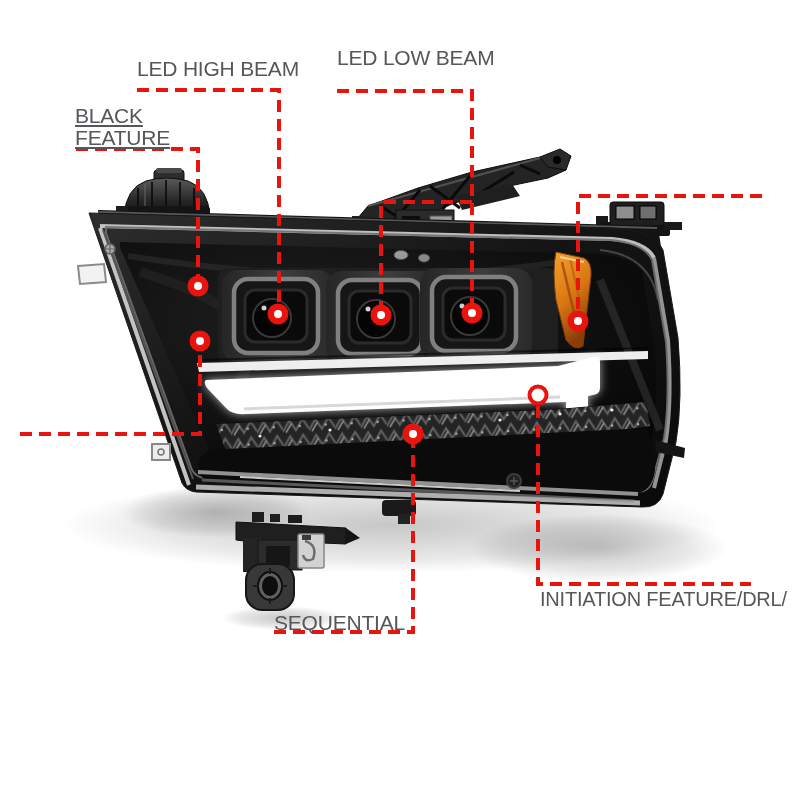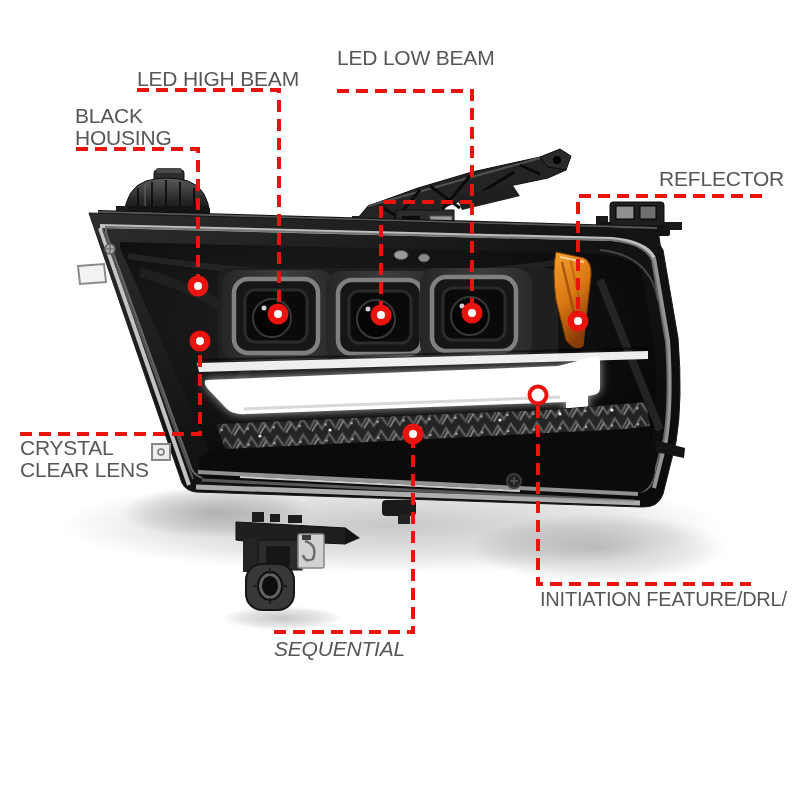--- a/index.html
+++ b/index.html
@@ -271,43 +271,36 @@
           <circle cx="413" cy="434" r="10.5" fill="#ea140e"></circle>
           <circle cx="413" cy="434" r="4" fill="#fff"></circle>
         </g>
       <g>
           <circle cx="538" cy="395" r="10.5" fill="#ea140e"></circle>
           <circle cx="538" cy="395" r="6.5" fill="#fff"></circle>
         </g>
     </g>
   </svg>
 
-  <div class="callout-label" style="left:137px;top:58px;margin-top:10px;">
+  <div class="callout-label" style="left:137px;top:58px;">
     <span>LED HIGH BEAM</span>
   </div>
 
   <div class="callout-label" style="left:337px;top:47px;">
     <span>LED LOW BEAM</span>
   </div>
 
-  <div class="callout-label" style="left:75px;top:105px;">
+  <div class="callout-label" style="left:75px;top:105px;text-decoration:underline;">
     <span>BLACK</span>
-    <span>HOUSING</span>
-  </div>
-
-  <div class="callout-label" style="left:659px;top:168px;">
-    <span>REFLECTOR</span>
-  </div>
-
-  <div class="callout-label" style="left:20px;top:437px;">
-    <span>CRYSTAL</span>
-    <span>CLEAR LENS</span>
-  </div>
-
-  <div class="callout-label" style="left:274px;top:638px;font-style:italic;">
+    <span>FEATURE</span>
+  </div>
+
+
+
+  <div class="callout-label" style="left:274px;top:612px;">
     <span>SEQUENTIAL</span>
   </div>
 
   <div class="callout-label small" style="left:540px;top:588px;">
     <span>INITIATION FEATURE/DRL/</span>
   </div>
 
 </div>
 
 </body></html>

